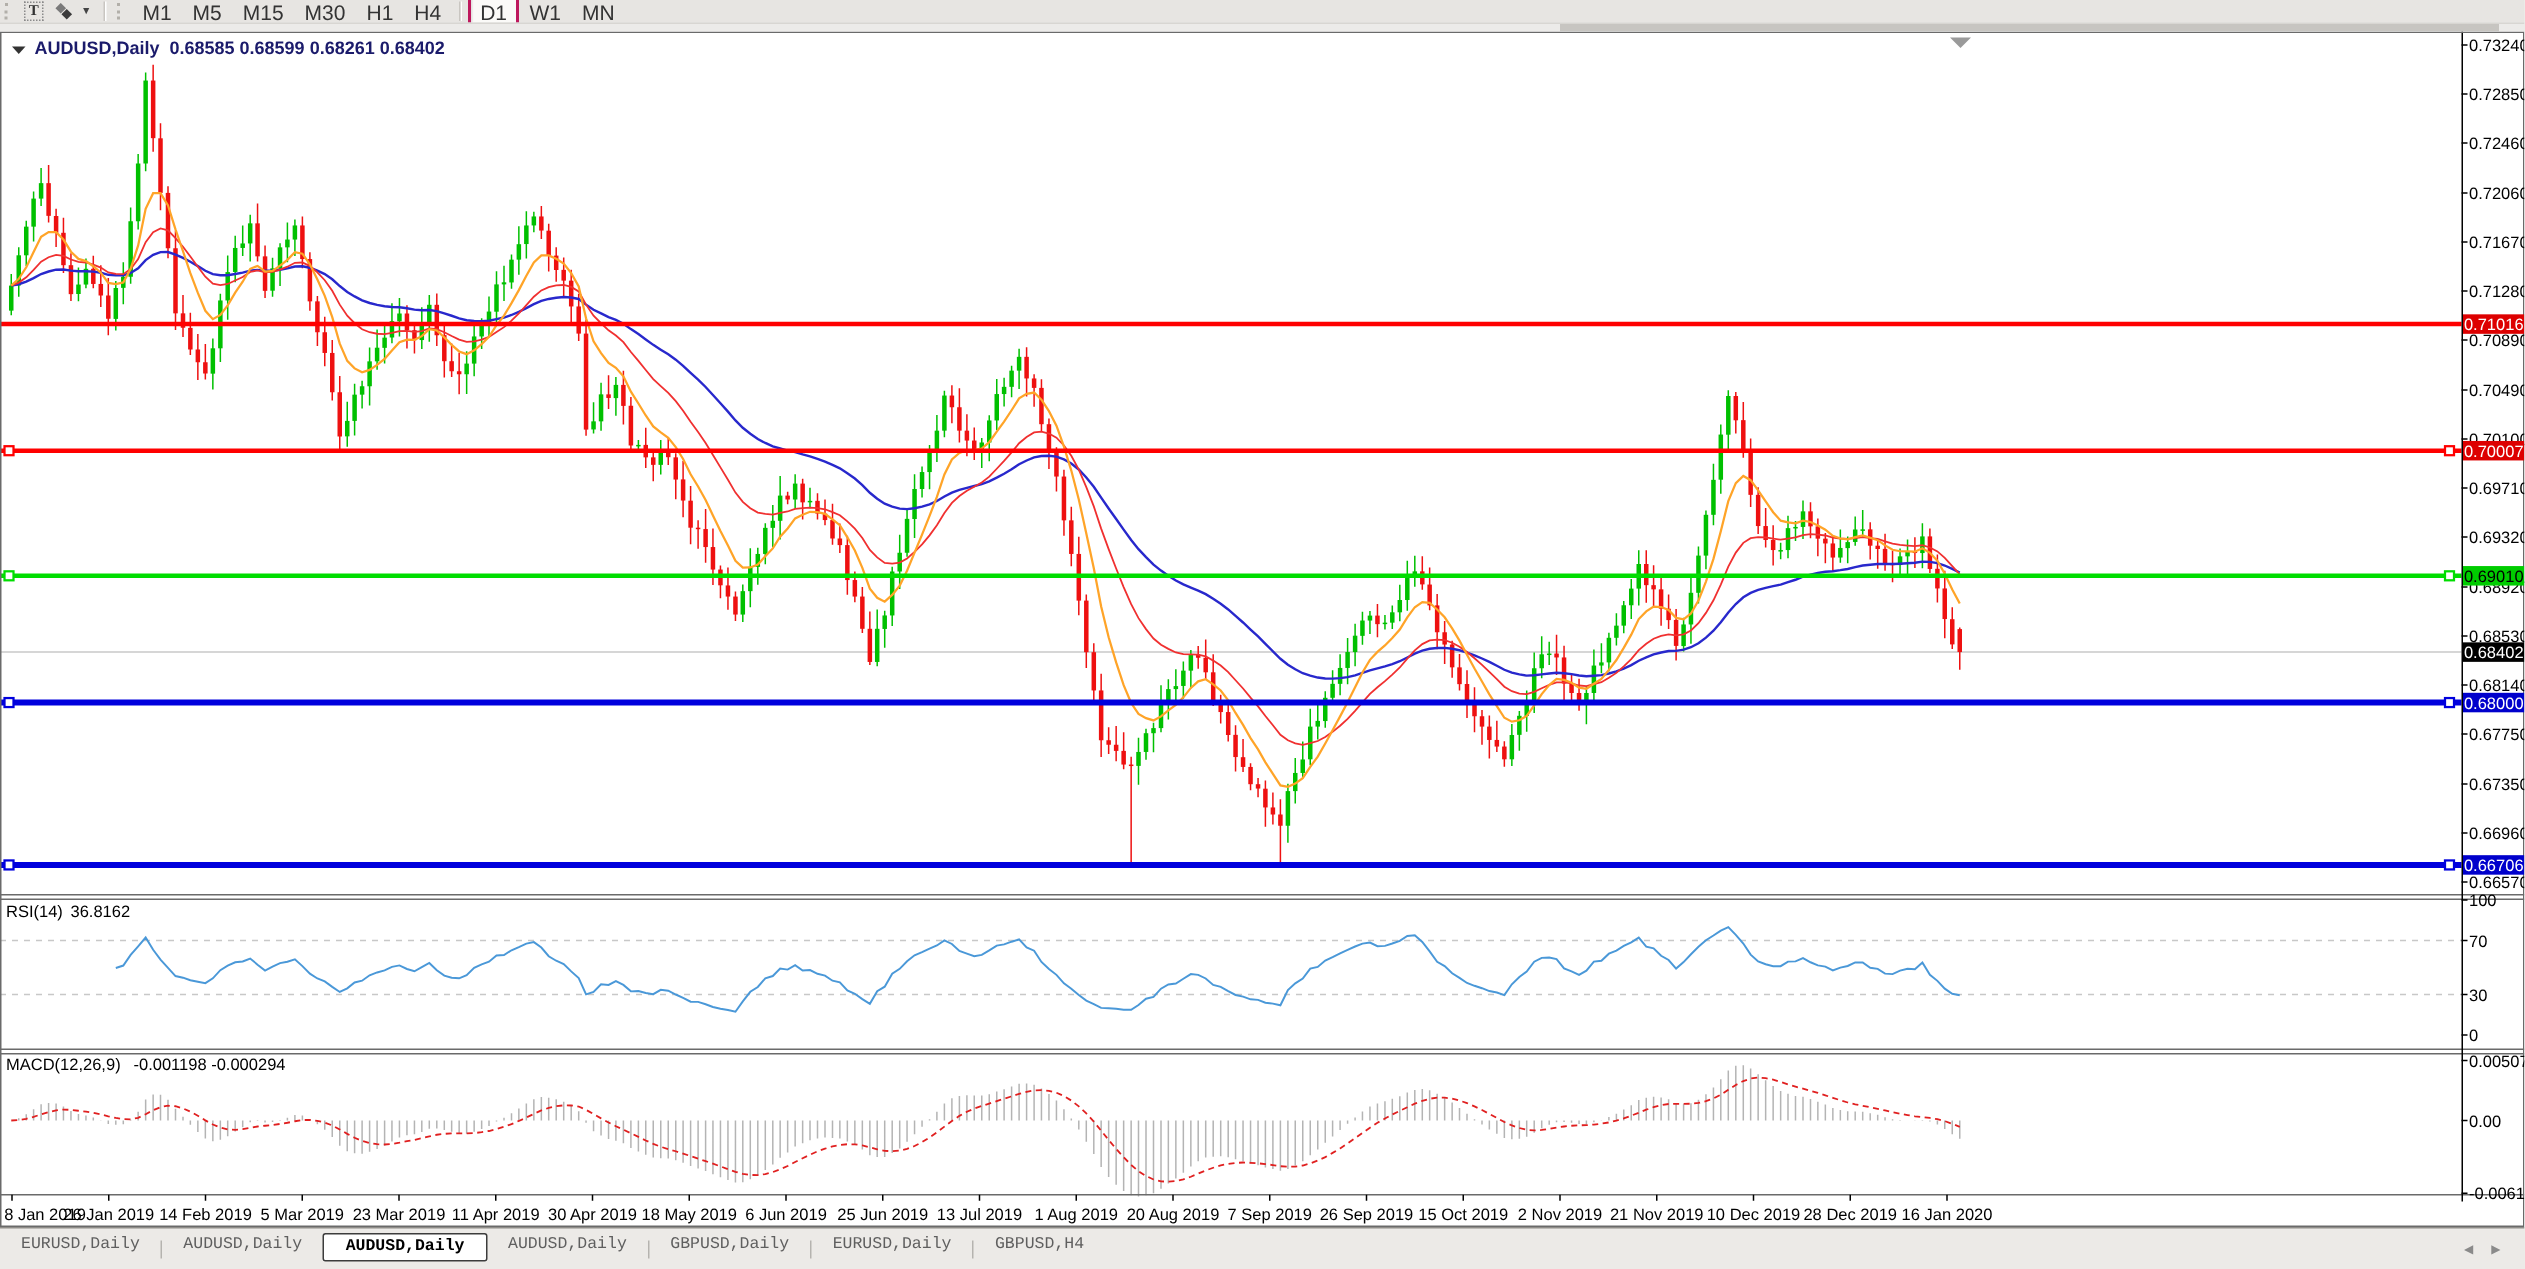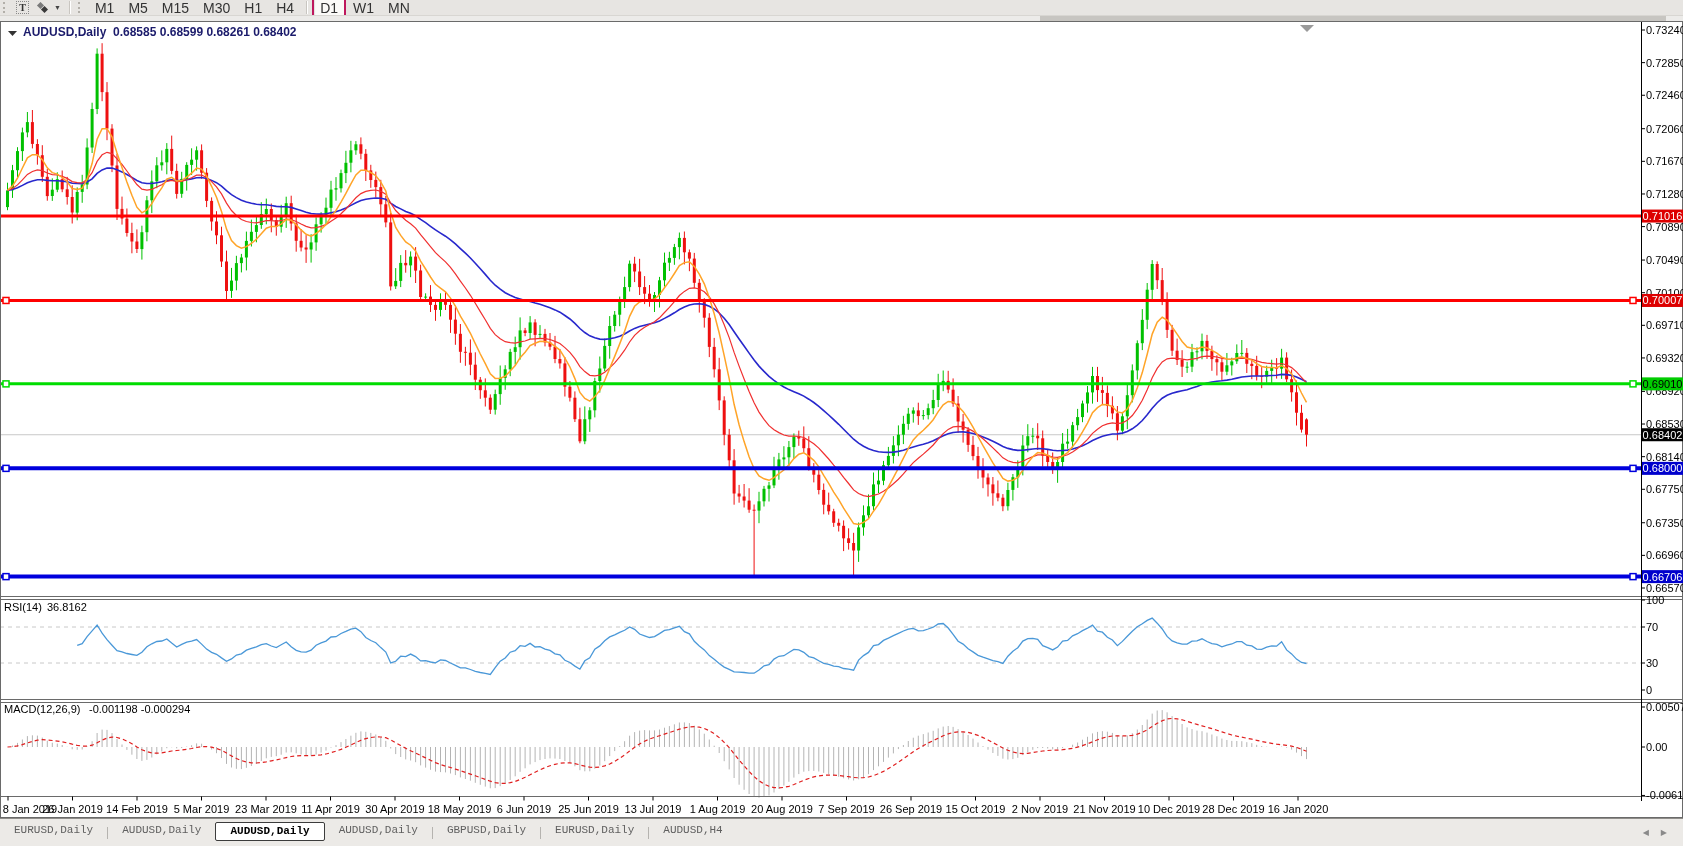--- a/index.html
+++ b/index.html
@@ -499,21 +499,21 @@
         <span class="tab">EURUSD,Daily</span>
         <span class="tab-div"></span>
         <span class="tab">AUDUSD,Daily</span>
         <span class="tab active">AUDUSD,Daily</span>
         <span class="tab">AUDUSD,Daily</span>
         <span class="tab-div"></span>
         <span class="tab">GBPUSD,Daily</span>
         <span class="tab-div"></span>
         <span class="tab">EURUSD,Daily</span>
         <span class="tab-div"></span>
-        <span class="tab">AUDUSD,H4</span>
+        <span class="tab">GBPUSD,H4</span>
       </div>
     <div class="tab-arrows">
       <span>◀</span>
       <span>▶</span>
     </div>
   </div>
 
 </div>
 
 </body></html>

